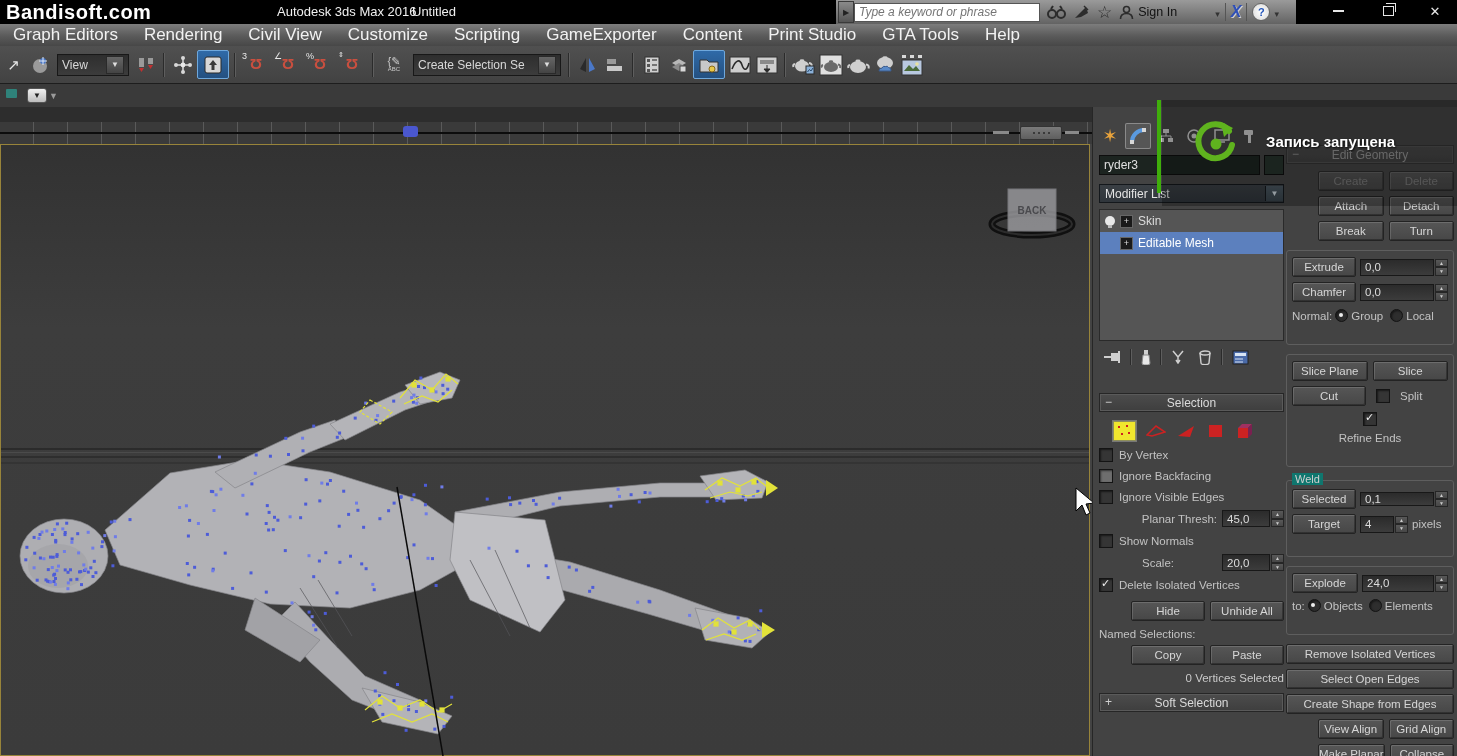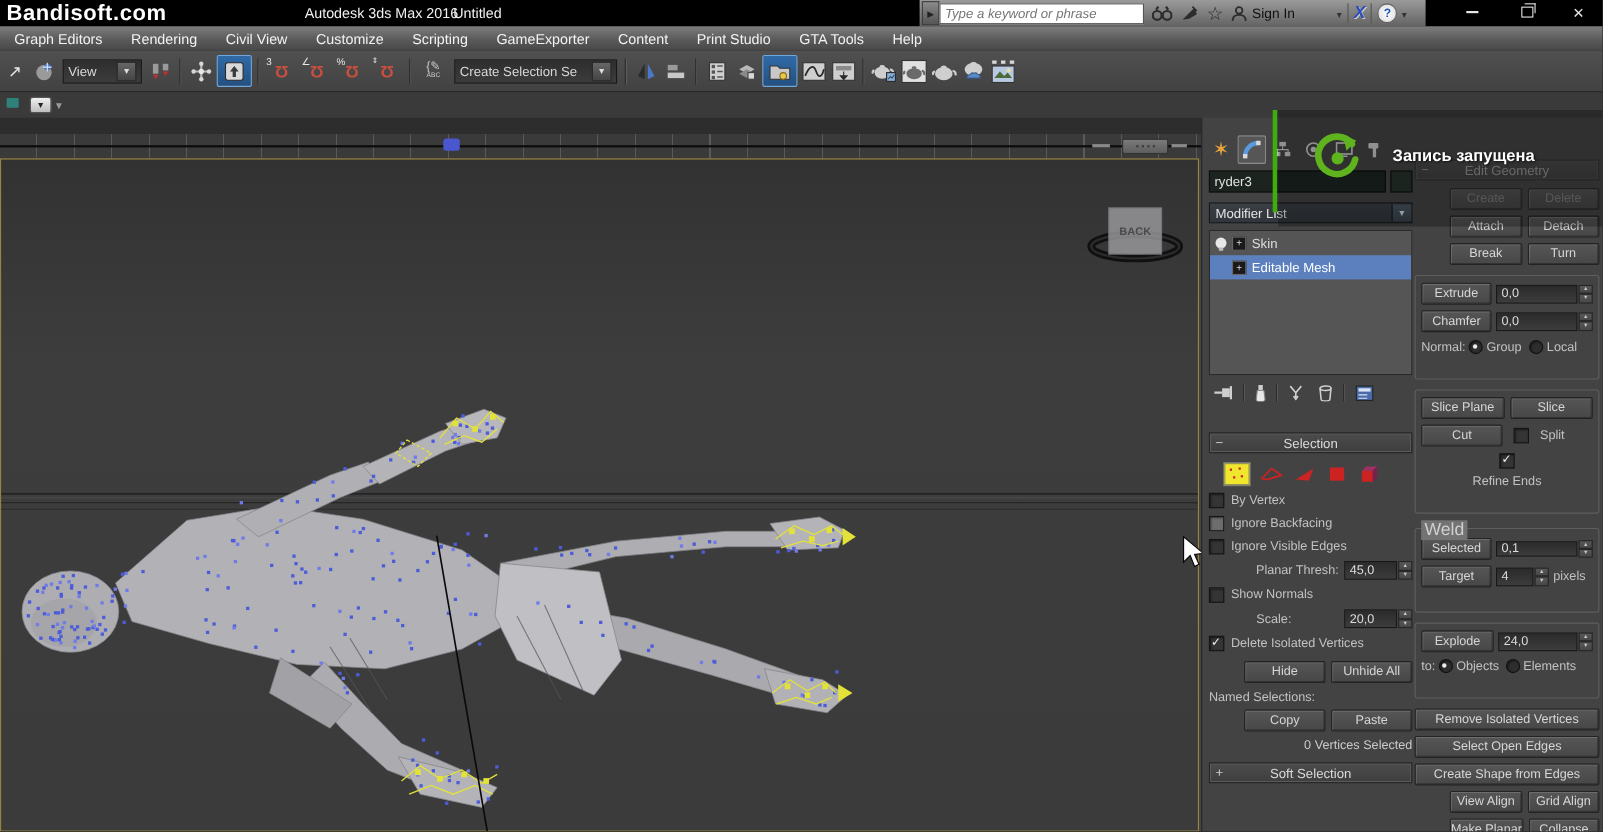--- a/index.html
+++ b/index.html
@@ -24,21 +24,21 @@
   #xchg{font-weight:bold;font-style:italic;font-size:16px;color:#2e4fb8;text-shadow:1px 1px 0 #cfcfcf;}
   #helpq{width:16px;height:16px;border-radius:50%;background:radial-gradient(#fff,#d8d8d8);color:#2255bb;
      font-size:11px;font-weight:bold;display:flex;align-items:center;justify-content:center;border:1px solid #666;}
   .winbtn{width:40px;height:22px;display:flex;align-items:center;justify-content:center;color:#e6e6e6;font-size:13px;}
   .min-glyph{width:11px;height:2px;background:#e6e6e6;}
   .rest-glyph{width:9px;height:8px;border:1.5px solid #e6e6e6;position:relative;}
   .rest-glyph::before{content:"";position:absolute;left:2px;top:-4px;width:9px;height:8px;border:1.5px solid #e6e6e6;border-bottom:none;border-left:none;}
   
   #menubar{left:0;top:24px;width:1457px;height:22px;background:linear-gradient(#7d7d7d,#5a5a5a 55%,#474747);
      display:flex;align-items:center;border-bottom:1px solid #2a2a2a;}
-  .menu-item{padding:0 13px;font-size:13px;color:#f2f2f2;white-space:nowrap;}
+  .menu-item{padding:0 13px;font-size:17px;color:#f2f2f2;white-space:nowrap;}
   
   #toolbar{left:0;top:46px;width:1457px;height:37px;background:linear-gradient(#505050,#424242);
      border-bottom:1px solid #1d1d1d;display:flex;align-items:center;}
   .ticon{height:27px;min-width:25px;display:flex;align-items:center;justify-content:center;color:#cacaca;
      font-size:15px;position:relative;margin:0 1px;}
   .tsep{width:1px;height:24px;background:#2b2b2b;border-right:1px solid #5e5e5e;margin:0 4px;}
   .tdrop{height:20px;background:linear-gradient(#2e2e2e,#3c3c3c);border:1px solid #181818;color:#d8d8d8;
      font-size:12px;display:flex;align-items:center;padding:0 4px;justify-content:space-between;margin:0 3px;}
   .tdrop .dd{width:16px;height:16px;margin-left:4px;background:linear-gradient(#666,#444);
      display:flex;align-items:center;justify-content:center;color:#ddd;font-size:8px;border:1px solid #2a2a2a;}
@@ -105,21 +105,21 @@
   .radio.sel::before{content:"";position:absolute;left:2.5px;top:2.5px;width:4px;height:4px;border-radius:50%;background:#ececec;}
   .spin{display:flex;height:17px;}
   .spin .val{flex:1;background:linear-gradient(#2b2b2b,#3c3c3c);border:1px solid #181818;color:#dcdcdc;
      font-size:11.5px;display:flex;align-items:center;padding:0 4px;}
   .spin .arrows{width:13px;display:flex;flex-direction:column;margin-left:1px;}
   .spin .arrows span{flex:1;background:linear-gradient(#585858,#474747);border:1px solid #262626;color:#cccccc;
      display:flex;align-items:center;justify-content:center;}
   .spin .arrows .up::before{content:"▲";font-size:5px;}
   .spin .arrows .dn::before{content:"▼";font-size:5px;}
   .grp{border:1px solid #5e5e5e;border-radius:3px;margin-top:9px;padding:6px 5px 22px;position:relative;}
-  .grp-title{position:absolute;top:-8px;left:5px;background:#737373;padding:0 3px;font-size:16px;color:#cfcfcf;}
+  .grp-title{position:absolute;top:-8px;left:5px;background:#0f766e;padding:0 3px;font-size:11px;color:#cfcfcf;}
   .lblrow{display:flex;align-items:center;gap:5px;margin-top:6px;font-size:11.5px;}
   .subobj{display:flex;gap:9px;align-items:center;margin:9px 0 2px 14px;}
   .so{width:21px;height:18px;display:flex;align-items:center;justify-content:center;}
   .so.vert{background:#f0e62e;border:1px solid #8f8f5a;box-shadow:0 0 0 1px #777;position:relative;}
   .so.vert i{position:absolute;width:2px;height:2px;background:#cc2020;}
   
   #greenline{left:1157px;top:100px;width:4px;height:93px;background:#3fae0b;z-index:40;}
   #recshade{left:1162px;top:100px;width:295px;height:106px;background:rgba(0,0,0,.28);z-index:30;}
   #rectext{left:1266px;top:133px;color:#fff;font-size:15px;font-weight:bold;z-index:45;
      text-shadow:1px 1px 2px rgba(0,0,0,.8);}

